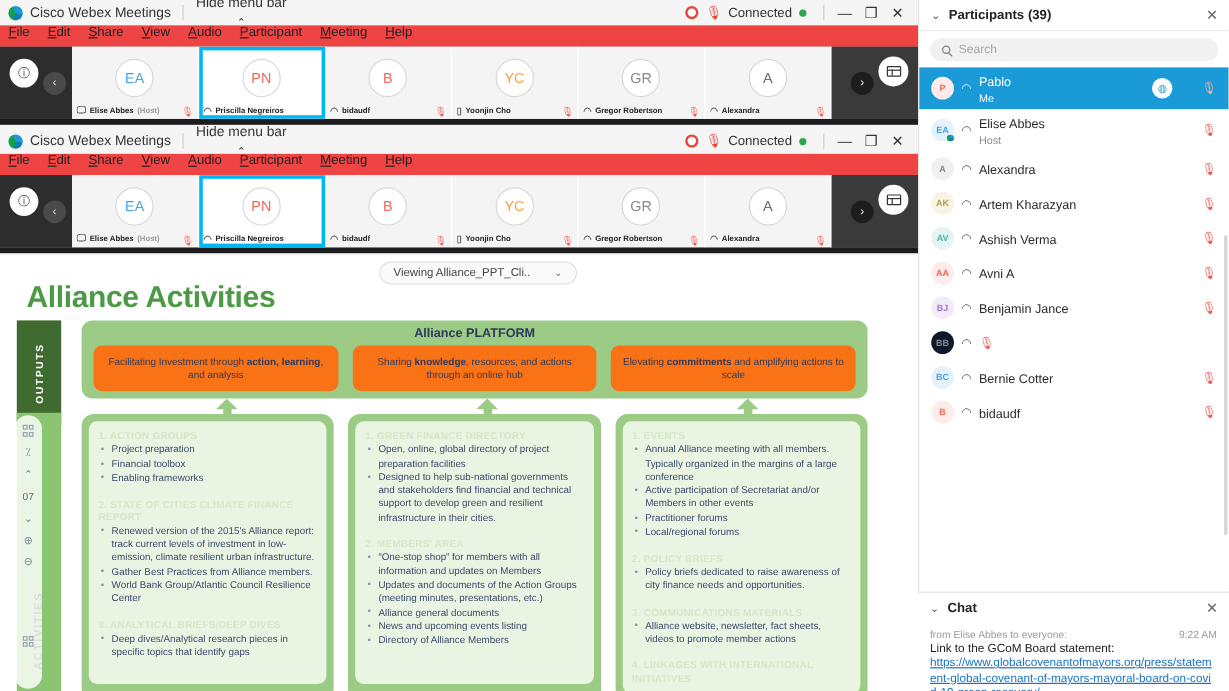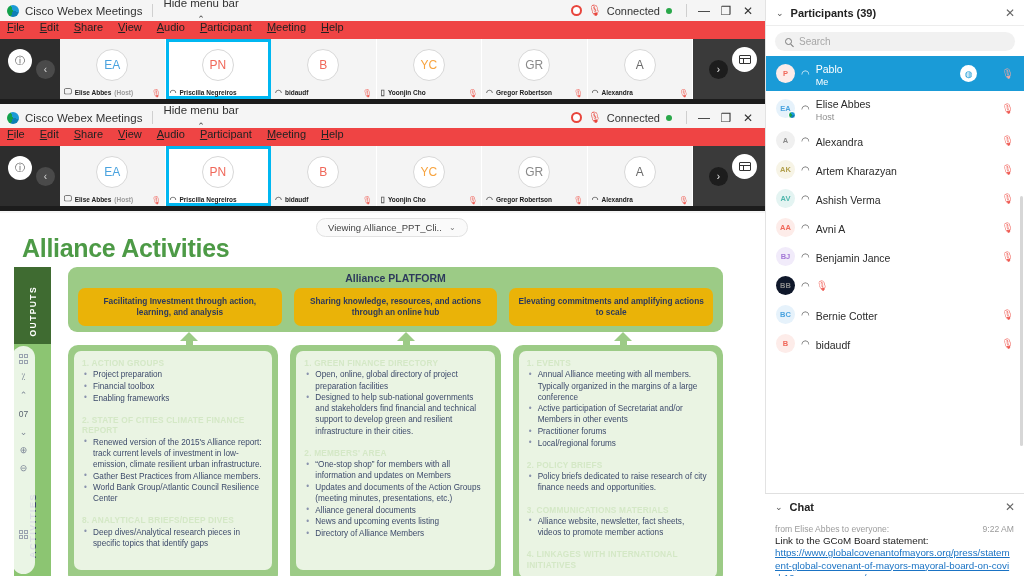--- a/index.html
+++ b/index.html
@@ -92,21 +92,21 @@
   .grid-ico { width: 12px; height: 9px; border: 1.4px solid #333; border-radius: 1px; position: relative; }
   .grid-ico:before { content:""; position:absolute; left:0; right:0; top:2px; height:1.4px; background:#333; }
   .grid-ico:after { content:""; position:absolute; top:2px; bottom:0; left:3.5px; width:1.4px; background:#333; }
   .strip-black { height: 5px; background: #1c1c1c; }
 
   
   .stage { position: absolute; left: 0; top: 213px; width: 765px; height: 363px; background: #fff; overflow: hidden; }
   .viewing-pill {
     position: absolute; left: 316px; top: 218px; height: 19px; padding: 0 11px;
     background: #fafafa; border: 1px solid #e2e2e2; border-radius: 10px;
-    display: flex; align-items: center; gap: 7px; font-size: 9.5px; color: #444; z-index: 6; justify-content: flex-end;
+    display: flex; align-items: center; gap: 20px; font-size: 9.5px; color: #444; z-index: 6; justify-content: flex-end;
   }
   .slide-title {
     position: absolute; left: 22px; top: 21px; font-size: 25px; font-weight: bold;
     color: #4d9a46; letter-spacing: -0.3px;
   }
   .outputs-tab {
     position: absolute; left: 14px; top: 54px; width: 37px; height: 88px;
     background: #3f6b31; display: flex; align-items: center; justify-content: center;
   }
   .outputs-tab span {
@@ -123,23 +123,23 @@
   }
   .platform-band {
     position: absolute; left: 68px; top: 54px; width: 655px; height: 65px;
     background: #9ccb86; border-radius: 9px;
   }
   .platform-title {
     text-align: center; font-size: 10.5px; font-weight: bold; color: #2d3a5c; padding-top: 5px;
   }
   .plat-cards { display: flex; gap: 12px; padding: 4px 10px 0 10px; }
   .plat-card {
-    flex: 1 1 0; background: #eab308; border-radius: 7px; height: 38px;
+    flex: 1 1 0; background: #f97316; border-radius: 7px; height: 38px;
     display: flex; align-items: center; justify-content: center; text-align: center;
-    font-size: 8.3px; color: #2d3a5c; line-height: 1.35; padding: 0 8px; font-weight: bold;
+    font-size: 8.3px; color: #2d3a5c; line-height: 1.35; padding: 0 8px;
   }
   .arrow-up {
     position: absolute; top: 119px; width: 0; height: 0;
     border-left: 9px solid transparent; border-right: 9px solid transparent;
     border-bottom: 9px solid #9ccb86;
   }
   .arrow-stem { position: absolute; top: 127px; width: 7px; height: 9px; background: #9ccb86; }
   .cols { position: absolute; left: 68px; top: 132px; width: 655px; display: flex; gap: 12px; }
   .col { flex: 1 1 0; background: #9ccb86; border-radius: 10px; padding: 6px; min-height: 231px; }
   .col-inner { background: #eaf4e3; border-radius: 7px; padding: 7px 8px; min-height: 219px; }
@@ -491,21 +491,21 @@
           <div class="col-inner">
             <div class="sec-head">1. EVENTS</div>
             <ul class="blist">
               <li>Annual Alliance meeting with all members. Typically organized in the margins of a large conference</li>
               <li>Active participation of Secretariat and/or Members in other events</li>
               <li>Practitioner forums</li>
               <li>Local/regional forums</li>
             </ul>
             <div class="sec-head sp">2. POLICY BRIEFS</div>
             <ul class="blist">
-              <li>Policy briefs dedicated to raise research of city finance needs and opportunities.</li>
+              <li>Policy briefs dedicated to raise awareness of city finance needs and opportunities.</li>
             </ul>
             <div class="sec-head sp">3. COMMUNICATIONS MATERIALS</div>
             <ul class="blist">
               <li>Alliance website, newsletter, fact sheets, videos to promote member actions</li>
             </ul>
             <div class="sec-head sp">4. LINKAGES WITH INTERNATIONAL INITIATIVES</div>
           </div>
         </div>
       </div>
 

